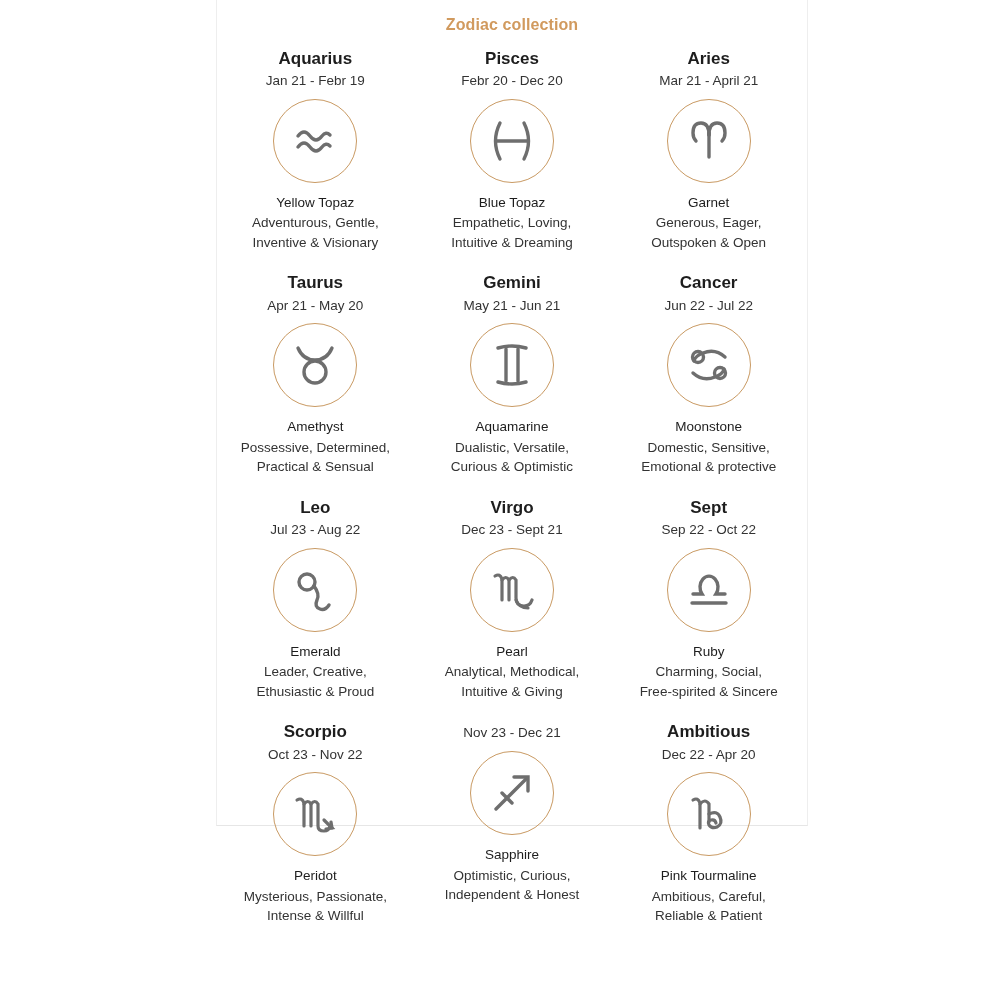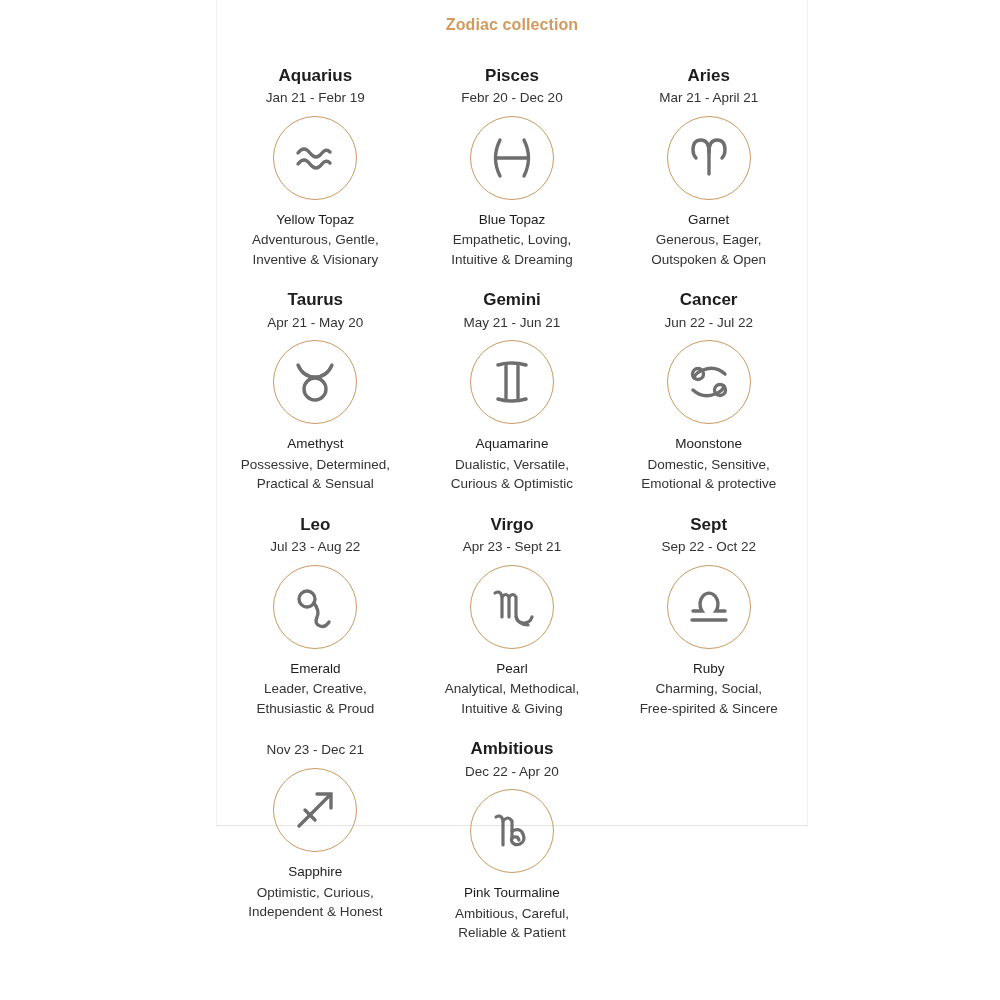--- a/index.html
+++ b/index.html
@@ -31,21 +31,21 @@
   }
   .title {
     text-align: center;
     color: #d19a5e;
     font-size: 16px;
     font-weight: bold;
     margin-top: 16px;
     letter-spacing: 0.1px;
   }
   .grid {
-    margin-top: 31px;
+    margin-top: 14px;
     display: grid;
     grid-template-columns: 1fr 1fr 1fr;
     row-gap: 20px;
   }
   .card {
     text-align: center;
     padding: 0 4px;
   }
   .sign-name {
     font-size: 17px;
@@ -200,21 +200,21 @@
             <path d="M29 26 q6 8 3 14 q-3 7 3 9 q5 2 9 -4"></path>
           </svg>
         </div>
         <div class="stone">Emerald</div>
         <div class="traits">Leader, Creative,
 Ethusiastic &amp; Proud</div>
       </div>
 
       <div class="card">
         <div class="sign-name">Virgo</div>
-        <div class="sign-dates">Apr 23 - Sept 21</div>
+        <div class="sign-dates">Dec 23 - Sept 21</div>
         <div class="symbol-wrap">
           <svg width="60" height="60" viewBox="0 0 60 60" fill="none" stroke="#6e6e6e" stroke-width="3.2" stroke-linecap="round">
             <path d="M13 16 q5 -3 7 3 V40"></path>
             <path d="M20 20 q4 -5 7 0 V40"></path>
             <path d="M27 20 q4 -5 7 0 V38 q0 8 8 8 q6 0 8 -6"></path>
             <path d="M34 40 q3 8 12 8"></path>
           </svg>
         </div>
         <div class="stone">Pearl</div>
         <div class="traits">Analytical, Methodical,
@@ -228,20 +228,36 @@
           <svg width="60" height="60" viewBox="0 0 60 60" fill="none" stroke="#6e6e6e" stroke-width="3.4" stroke-linecap="round">
             <path d="M14 34 h9 a9 11 0 1 1 14 0 h9"></path>
             <path d="M13 43 h34"></path>
           </svg>
         </div>
         <div class="stone">Ruby</div>
         <div class="traits">Charming, Social,
 Free-spirited &amp; Sincere</div>
       </div>
 
+      <div class="card">
+        <div class="sign-name">Scorpio</div>
+        <div class="sign-dates">Oct 23 - Nov 22</div>
+        <div class="symbol-wrap">
+          <svg width="60" height="60" viewBox="0 0 60 60" fill="none" stroke="#6e6e6e" stroke-width="3.2" stroke-linecap="round">
+            <path d="M12 16 q5 -3 7 3 V42"></path>
+            <path d="M19 20 q4 -5 7 0 V42"></path>
+            <path d="M26 20 q4 -5 7 0 V42 q0 5 6 5 q5 0 6 -5"></path>
+            <path d="M39 36 l8 8 l-6 1"></path>
+            <path d="M47 44 l-1 -6"></path>
+          </svg>
+        </div>
+        <div class="stone">Peridot</div>
+        <div class="traits">Mysterious, Passionate,
+Intense &amp; Willful</div>
+      </div>
 
       <div class="card">
         <div class="sign-dates">Nov 23 - Dec 21</div>
         <div class="symbol-wrap">
           <svg width="60" height="60" viewBox="0 0 60 60" fill="none" stroke="#6e6e6e" stroke-width="3.4" stroke-linecap="round">
             <path d="M14 46 L44 16"></path>
             <path d="M32 14 H46 V28"></path>
             <path d="M20 30 L30 40"></path>
           </svg>
         </div>

